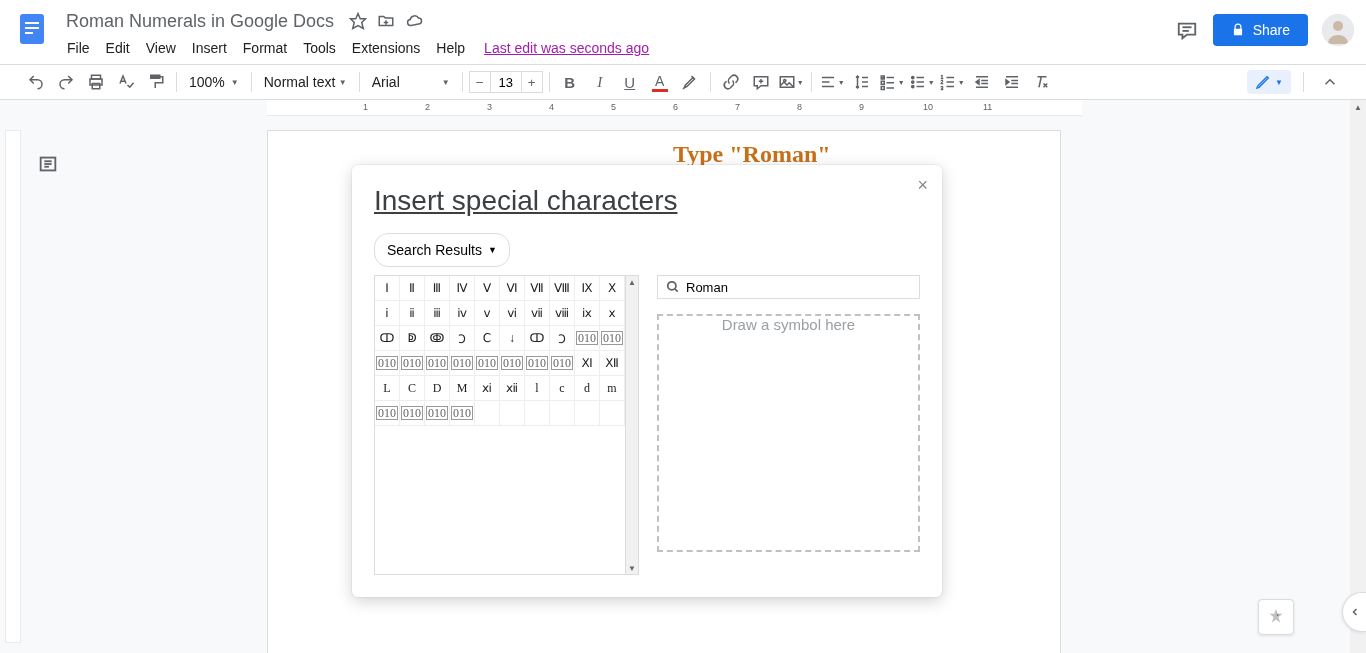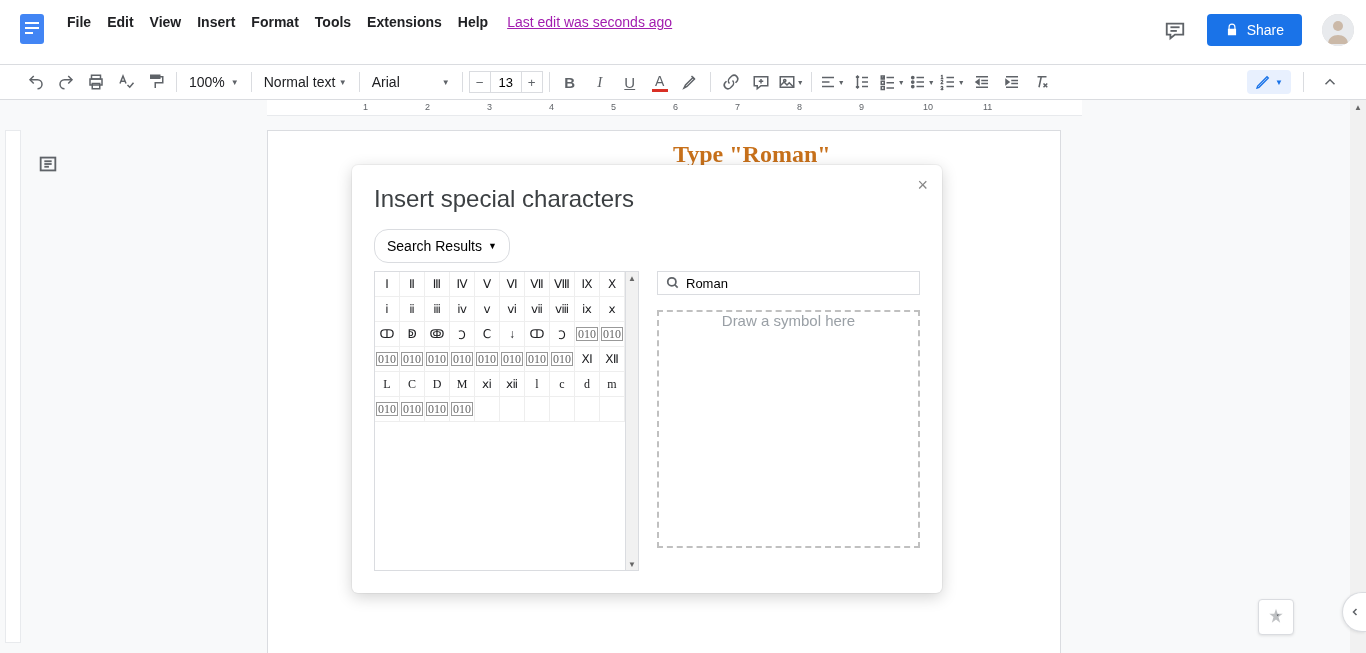--- a/index.html
+++ b/index.html
@@ -7,23 +7,23 @@
   
   
   .header { display: flex; align-items: flex-start; padding: 8px 12px 0 12px; height: 64px; }
   .docs-icon { width: 40px; height: 40px; display: flex; align-items: center; justify-content: center; margin-right: 8px; cursor: pointer; }
   .docs-icon svg { width: 36px; height: 36px; }
   .title-area { flex: 1; display: flex; flex-direction: column; }
   .title-row { display: flex; align-items: center; gap: 8px; height: 26px; }
   .doc-title { font-size: 18px; color: #5f6368; padding: 2px 6px; }
   .title-icon { color: #5f6368; width: 20px; height: 20px; display: flex; align-items: center; justify-content: center; cursor: pointer; }
   .menubar { display: flex; align-items: center; gap: 2px; margin-top: 2px; font-size: 14px; color: #202124; }
-  .menu-item { padding: 4px 7px; cursor: pointer; border-radius: 4px; font-weight: bold; }
+  .menu-item { padding: 4px 7px; cursor: pointer; border-radius: 4px; }
   .last-edit { color: #a21caf; text-decoration: underline; margin-left: 10px; cursor: pointer; font-size: 14px; }
-  .header-right { display: flex; align-items: center; gap: 20px; margin-left: auto; padding-top: 6px; }
+  .header-right { display: flex; align-items: center; gap: 14px; margin-left: auto; padding-top: 6px; }
   .comment-icon { color: #5f6368; cursor: pointer; width: 24px; height: 24px; display:flex;align-items:center;justify-content:center; }
   .share-btn { background: #1a73e8; color: #fff; border: none; border-radius: 4px; padding: 8px 18px; font-size: 14px; font-weight: 500; display: flex; align-items: center; gap: 8px; cursor: pointer; }
   .avatar { width: 32px; height: 32px; border-radius: 50%; background: #ddd; overflow: hidden; cursor: pointer; display:flex;align-items:center;justify-content:center; }
   
   
   .toolbar { height: 36px; border-top: 1px solid #dadce0; border-bottom: 1px solid #dadce0; display: flex; align-items: center; padding: 0 22px; gap: 2px; background:#fff; }
   .t-btn { width: 28px; height: 28px; display: flex; align-items: center; justify-content: center; color: #5f6368; cursor: pointer; border-radius: 2px; }
   .t-sep { width: 1px; height: 20px; background: #dadce0; margin: 0 4px; }
   .t-select { display: flex; align-items: center; padding: 0 6px; height: 26px; cursor: pointer; color: #202124; font-size: 14px; }
   .t-select .drop { margin-left: 6px; font-size: 8px; color:#5f6368; }
@@ -40,21 +40,21 @@
   .vert-ruler { position:absolute; left: 5px; top: 30px; bottom: 10px; width: 16px; background: #fff; border: 1px solid #e8eaed; }
   .ruler { position: absolute; top: 0; left: 22px; right: 22px; height: 16px; background: #f8f9fa; display:flex; }
   .ruler-inner { position:absolute; left: 245px; width: 815px; height:100%; background:#fff; border-bottom:1px solid #e8eaed; }
   .ruler-num { position:absolute; font-size:9px; color:#5f6368; top:2px; }
   .page { position: absolute; top: 30px; left: 267px; width: 794px; min-height: 620px; background: #fff; border: 1px solid #dadce0; }
   .outline-toggle { position:absolute; top: 52px; left: 36px; width:24px; height:24px; color:#5f6368; cursor:pointer; display:flex;align-items:center;justify-content:center;}
   
   
   .dialog { position: absolute; left: 84px; top: 34px; width: 590px; background: #fff; border-radius: 6px; box-shadow: 0 4px 16px rgba(0,0,0,0.18), 0 0 0 1px rgba(0,0,0,0.04); padding: 20px 22px 22px 22px; }
   .dialog-close { position: absolute; top: 10px; right: 14px; color: #888; font-size: 18px; cursor: pointer; }
-  .dialog-title { font-size: 24px; font-weight: 400; color: #3c4043; margin-bottom: 16px; }
+  .dialog-title { font-size: 28px; font-weight: 400; color: #3c4043; margin-bottom: 16px; text-decoration: underline; }
   .dropdown-btn { border: 1px solid #dadce0; border-radius: 14px; padding: 8px 12px; font-size: 14px; background: #fff; cursor: pointer; display: inline-flex; align-items: center; gap: 6px; margin-bottom: 8px; }
   .dialog-body { display: flex; gap: 18px; align-items: flex-start; }
   .char-grid-wrap { width: 265px; height: 300px; border: 1px solid #dadce0; display:flex; }
   .char-grid { flex:1; }
   .char-row { display: flex; }
   .char-cell { width: 25px; height: 25px; border-right: 1px solid #eee; border-bottom: 1px solid #eee; display: flex; align-items: center; justify-content: center; font-size: 12px; cursor: pointer; font-family: "Times New Roman", serif; }
   .glyph { font-size:12px; color:#666; border:1px solid #999; padding:0 1px; line-height:1; }
   .grid-scroll { width: 14px; background: #f1f1f1; border-left: 1px solid #dadce0; position:relative; }
   .grid-scroll .thumb-up { position:absolute; top:0; width:100%; height:12px; display:flex;align-items:center;justify-content:center; font-size:8px; color:#666;}
   .grid-scroll .thumb-down { position:absolute; bottom:0; width:100%; height:12px; display:flex;align-items:center;justify-content:center;font-size:8px;color:#666;}
@@ -78,20 +78,39 @@
 <div class="header">
   <div class="docs-icon">
     <svg viewBox="0 0 36 36">
         <rect x="6" y="4" width="24" height="30" rx="3" fill="#4285f4"></rect>
         <rect x="11" y="12" width="14" height="2" fill="#fff"></rect>
         <rect x="11" y="17" width="14" height="2" fill="#fff"></rect>
         <rect x="11" y="22" width="8" height="2" fill="#fff"></rect>
       </svg>
   </div>
   <div class="title-area">
+    <div class="title-row">
+      <span class="doc-title">Roman Numerals in Google Docs</span>
+      <span class="title-icon">
+          <svg width="18" height="18" viewBox="0 0 24 24" fill="none" stroke="#5f6368" stroke-width="2">
+            <polygon points="12,2 15,9 22,9 17,14 19,22 12,18 5,22 7,14 2,9 9,9"></polygon>
+          </svg>
+        </span>
+      <span class="title-icon">
+          <svg width="18" height="18" viewBox="0 0 24 24" fill="none" stroke="#5f6368" stroke-width="2">
+            <path d="M3 6h6l2 2h10v10H3z"></path>
+            <path d="M12 11v6m-3-3h6"></path>
+          </svg>
+        </span>
+      <span class="title-icon">
+          <svg width="18" height="18" viewBox="0 0 24 24" fill="none" stroke="#5f6368" stroke-width="2">
+            <path d="M18 16a4 4 0 0 0 0-8 6 6 0 0 0-11 2 4 4 0 0 0 1 8z"></path>
+          </svg>
+        </span>
+    </div>
     <div class="menubar">
       <span class="menu-item">File</span>
       <span class="menu-item">Edit</span>
       <span class="menu-item">View</span>
       <span class="menu-item">Insert</span>
       <span class="menu-item">Format</span>
       <span class="menu-item">Tools</span>
       <span class="menu-item">Extensions</span>
       <span class="menu-item">Help</span>
       <span class="last-edit">Last edit was seconds ago</span>

